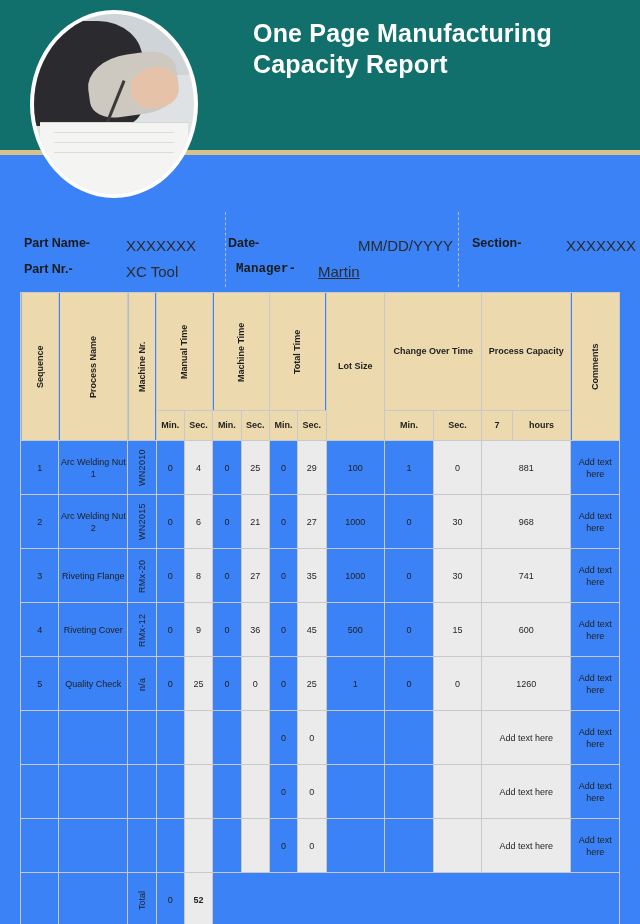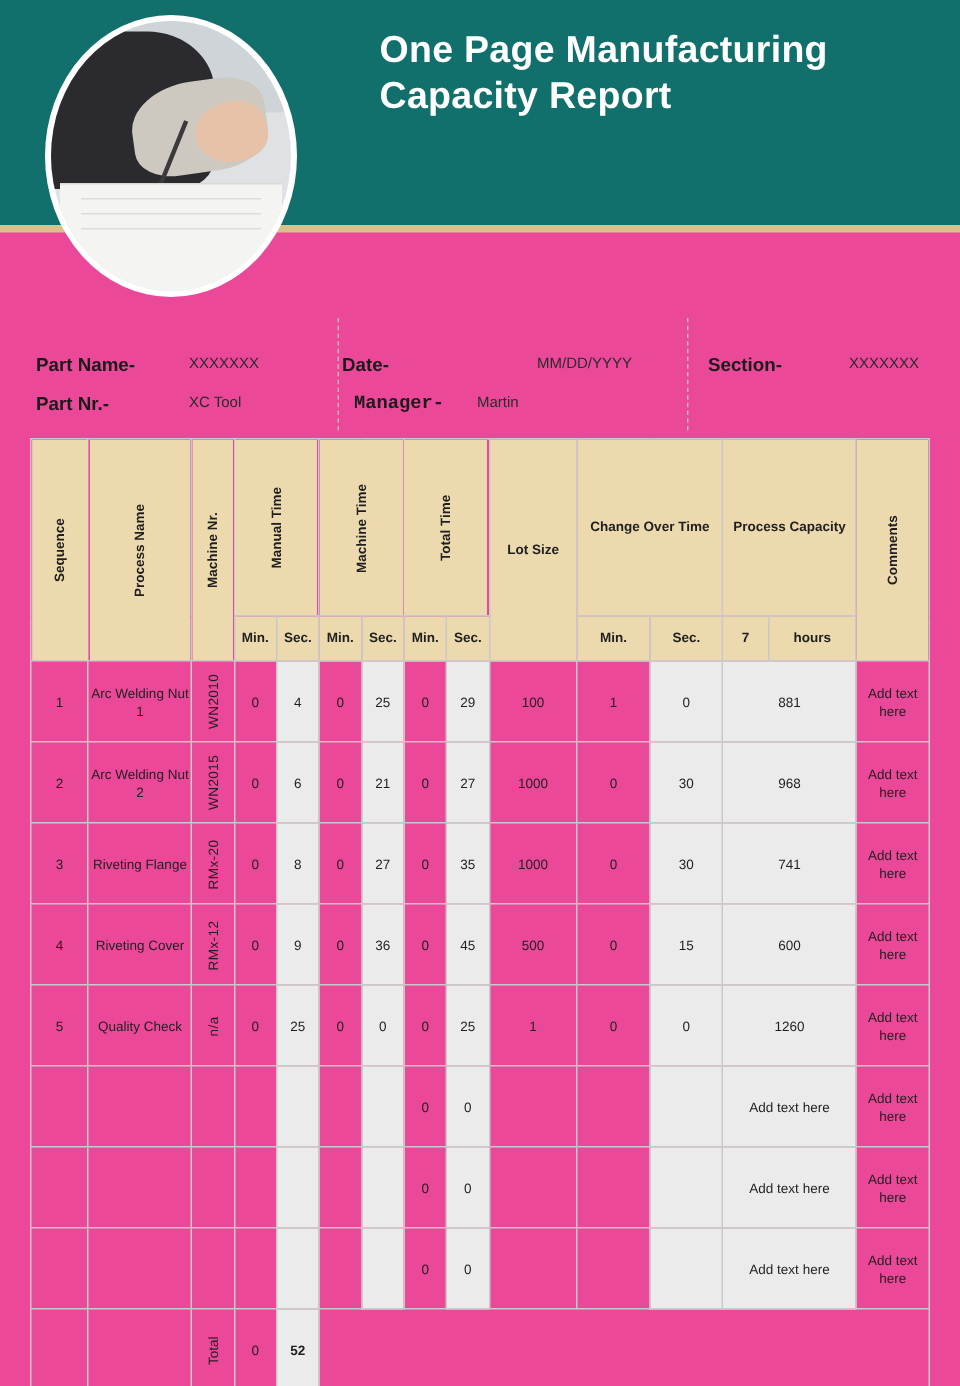--- a/index.html
+++ b/index.html
@@ -6,21 +6,21 @@
   html, body {
     margin: 0; padding: 0;
     width: 640px; height: 924px;
     background: #ffffff;
     font-family: "Liberation Sans", sans-serif;
   }
   .page {
     position: relative;
     width: 640px; height: 924px;
     overflow: hidden;
-    background: #ec4899;
+    background: #3b82f6;
   }
 
   
   .header {
     position: absolute;
     top: 0; left: 0;
     width: 640px; height: 150px;
     background: #11706b;
   }
   .header-rule {
@@ -121,31 +121,31 @@
   .info .dash.d2 { left: 438px; }
 
   .info .lbl {
     position: absolute;
     font-size: 12.5px;
     font-weight: bold;
     color: #1b1b1b;
   }
   .info .val {
     position: absolute;
-    font-size: 10px;
+    font-size: 15px;
     color: #2b2b2b;
   }
   .i-partname-l { left: 4px;   top: 24px; }
   .i-partname-v { left: 106px; top: 25px; }
   .i-partnr-l   { left: 4px;   top: 50px; }
   .i-partnr-v   { left: 106px; top: 51px; }
   .i-date-l     { left: 208px; top: 24px; }
   .i-date-v     { left: 298px; top: 25px; margin-left: 40px; }
   .i-mgr-l      { left: 216px; top: 50px; font-family: Liberation Mono, monospace; }
-  .i-mgr-v      { left: 298px; top: 51px; }
+  .i-mgr-v      { left: 298px; top: 51px; text-decoration: underline; }
   .i-section-l  { left: 452px; top: 24px; }
   .i-section-v  { left: 546px; top: 25px; }
 
   
   .tbl-wrap {
     position: absolute;
     left: 20px; top: 292px;
     width: 600px;
   }
   table.cap {

